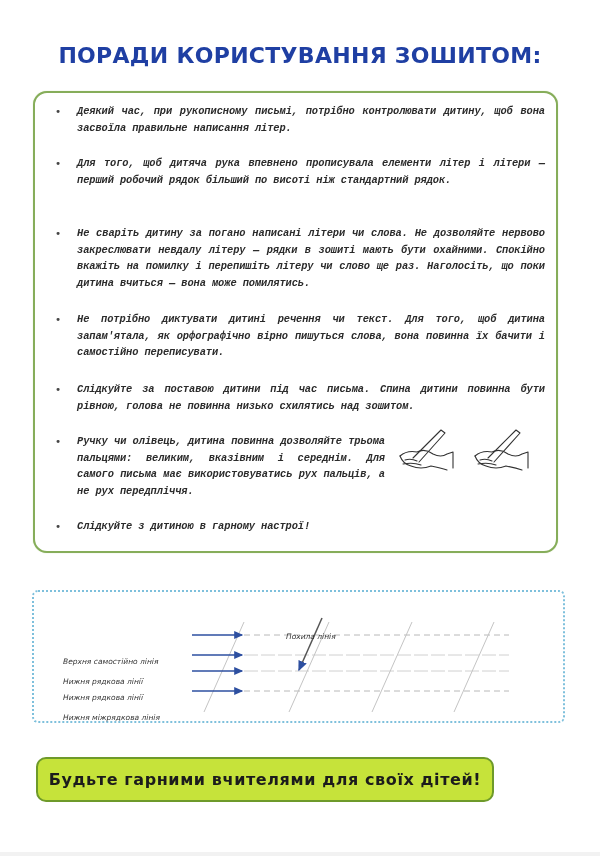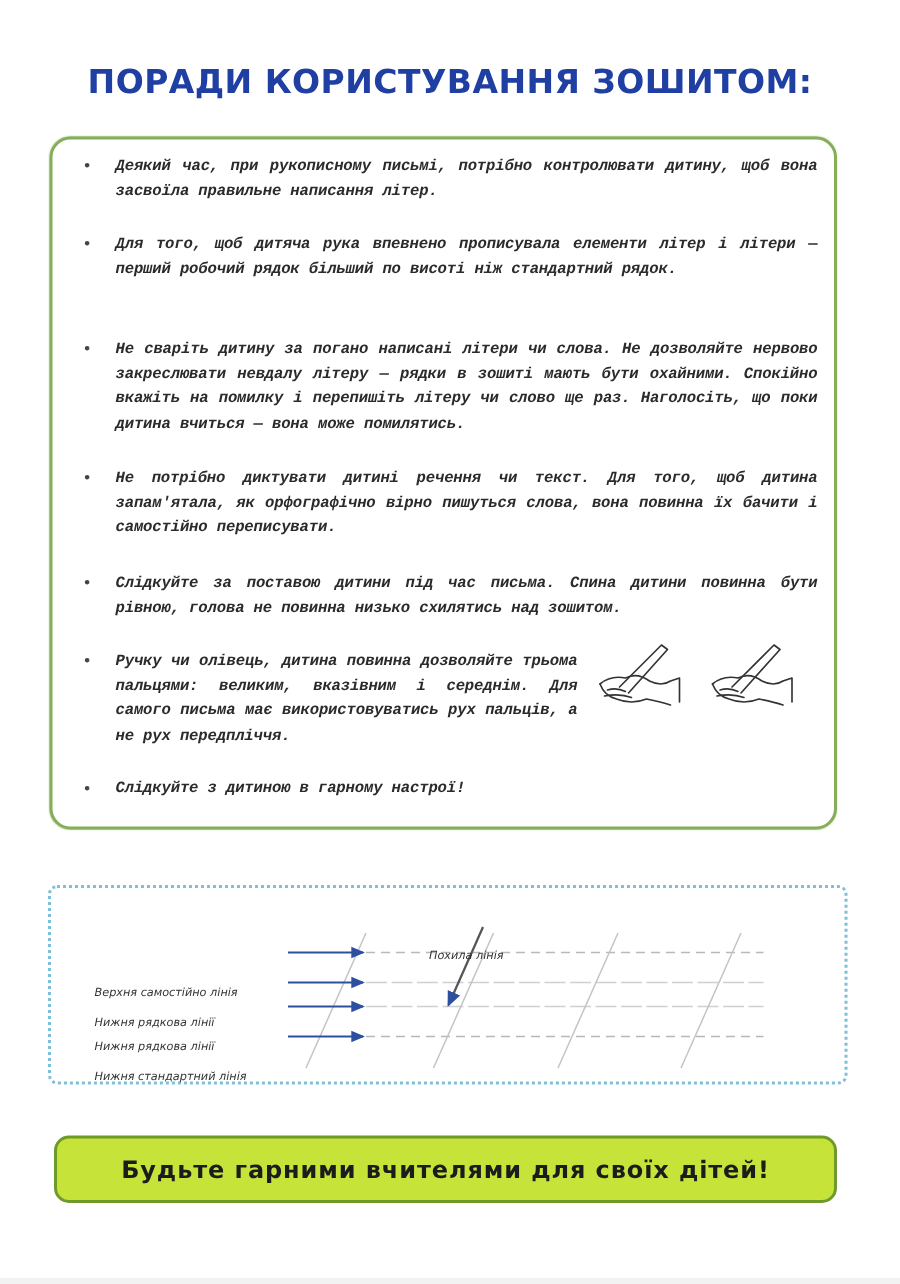--- a/index.html
+++ b/index.html
@@ -36,21 +36,21 @@
     position: absolute; left: 32px; top: 590px; width: 533px; height: 133px;
     border: 2px dotted #7ec0dc; border-radius: 6px;
   }
   .line-label {
     position: absolute; font-size: 7.5px; font-style: italic; color: #333;
     font-family: "DejaVu Sans", sans-serif; white-space: nowrap; margin-top: 28px;
   }
   .diagram-svg { position: absolute; left: 0; top: 0; }
 
   .motto-box {
-    position: absolute; left: 36px; top: 757px; width: 522px; height: 45px;
+    position: absolute; left: 36px; top: 757px; width: 458px; height: 45px;
     background: #c6e33a; border: 2.5px solid #6e9a2a; border-radius: 10px;
     display: flex; align-items: center; justify-content: center;
   }
   .motto-text {
     font-size: 16px; font-weight: bold; color: #1c1c1c; letter-spacing: 0.6px;
     font-family: "DejaVu Sans", sans-serif;
   }
   .bottom-strip {
     position: absolute; left: 0; top: 852px; width: 600px; height: 4px; background: #f2f2f2;
   }
@@ -136,20 +136,20 @@
       <line x1="158" y1="43" x2="208" y2="43" marker-end="url(#arr)"></line>
       <line x1="158" y1="63" x2="208" y2="63" marker-end="url(#arr)"></line>
       <line x1="158" y1="79" x2="208" y2="79" marker-end="url(#arr)"></line>
       <line x1="158" y1="99" x2="208" y2="99" marker-end="url(#arr)"></line>
     </g>
   </svg>
   <span class="line-label" style="left:252px; top:12px;">Похила лінія</span>
   <span class="line-label" style="left:29px; top:37px;">Верхня самостійно лінія</span>
   <span class="line-label" style="left:29px; top:57px;">Нижня рядкова лінії</span>
   <span class="line-label" style="left:29px; top:73px;">Нижня рядкова лінії</span>
-  <span class="line-label" style="left:29px; top:93px;">Нижня стандартний лінія</span>
+  <span class="line-label" style="left:29px; top:93px;">Нижня міжрядкова лінія</span>
 </div>
 
 <div class="motto-box">
   <span class="motto-text">Будьте гарними вчителями для своїх дітей!</span>
 </div>
 
 <div class="bottom-strip"></div>
 
 </body></html>

